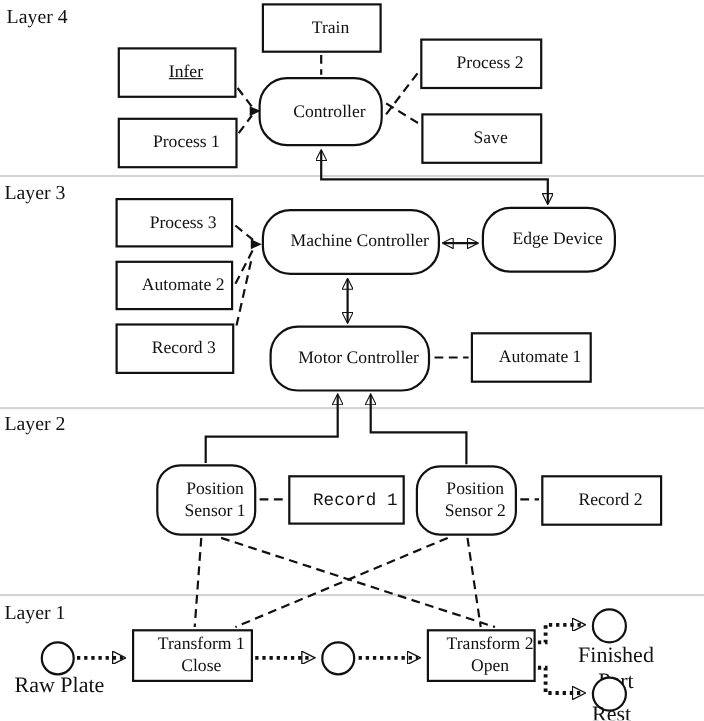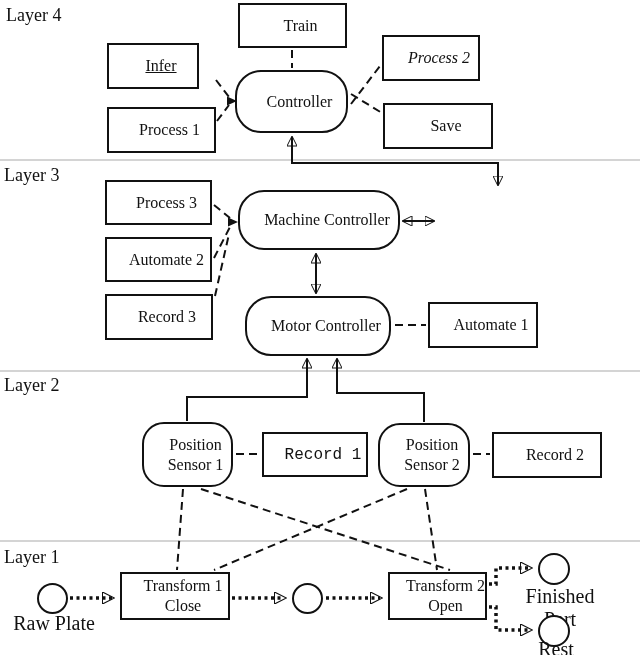--- a/index.html
+++ b/index.html
@@ -38,30 +38,31 @@
   <div class="divider" style="top:159px;"></div>
   <div class="divider" style="top:370px;"></div>
   <div class="divider" style="top:540px;"></div>
 
   <div class="layer-lbl" style="left:6px;top:5px;">Layer 4</div>
   <div class="layer-lbl" style="left:4px;top:165px;">Layer 3</div>
   <div class="layer-lbl" style="left:4px;top:375px;">Layer 2</div>
   <div class="layer-lbl" style="left:4px;top:547px;">Layer 1</div>
 
   <div class="rect" style="left:238px;top:3px;width:109px;height:45px;">Train</div>
-  <div class="rect" style="left:107px;top:43px;width:92px;height:46px;text-decoration:underline;">Infer</div>
+  <div class="rect" style="left:107px;top:43px;width:108px;height:46px;text-decoration:underline;">Infer</div>
   <div class="rect" style="left:107px;top:107px;width:109px;height:46px;">Process 1</div>
   <div class="pill" style="left:235px;top:70px;width:113px;height:63px;">Controller</div>
-  <div class="rect" style="left:382px;top:35px;width:98px;height:46px;font-style:italic;">Process 2</div>
+  <div class="rect" style="left:382px;top:35px;width:111px;height:46px;">Process 2</div>
   <div class="rect" style="left:383px;top:103px;width:110px;height:46px;">Save</div>
 
   <div class="rect" style="left:105px;top:180px;width:107px;height:45px;">Process 3</div>
   <div class="rect" style="left:105px;top:237px;width:107px;height:45px;">Automate 2</div>
   <div class="rect" style="left:105px;top:294px;width:108px;height:46px;">Record 3</div>
   <div class="pill" style="left:238px;top:190px;width:162px;height:60px;">Machine Controller</div>
+  <div class="pill" style="left:438px;top:188px;width:122px;height:60px;">Edge Device</div>
   <div class="pill" style="left:245px;top:296px;width:146px;height:60px;">Motor Controller</div>
   <div class="rect" style="left:428px;top:302px;width:110px;height:46px;">Automate 1</div>
 
   <div class="pill sensor two-line" style="left:142px;top:422px;width:91px;height:65px;">
     <div>
         <span>Position</span>
         <span>Sensor 1</span>
       </div>
   </div>
   <div class="rect" style="left:262px;top:432px;width:106px;height:45px;font-family:Liberation Mono, monospace;">Record 1</div>

